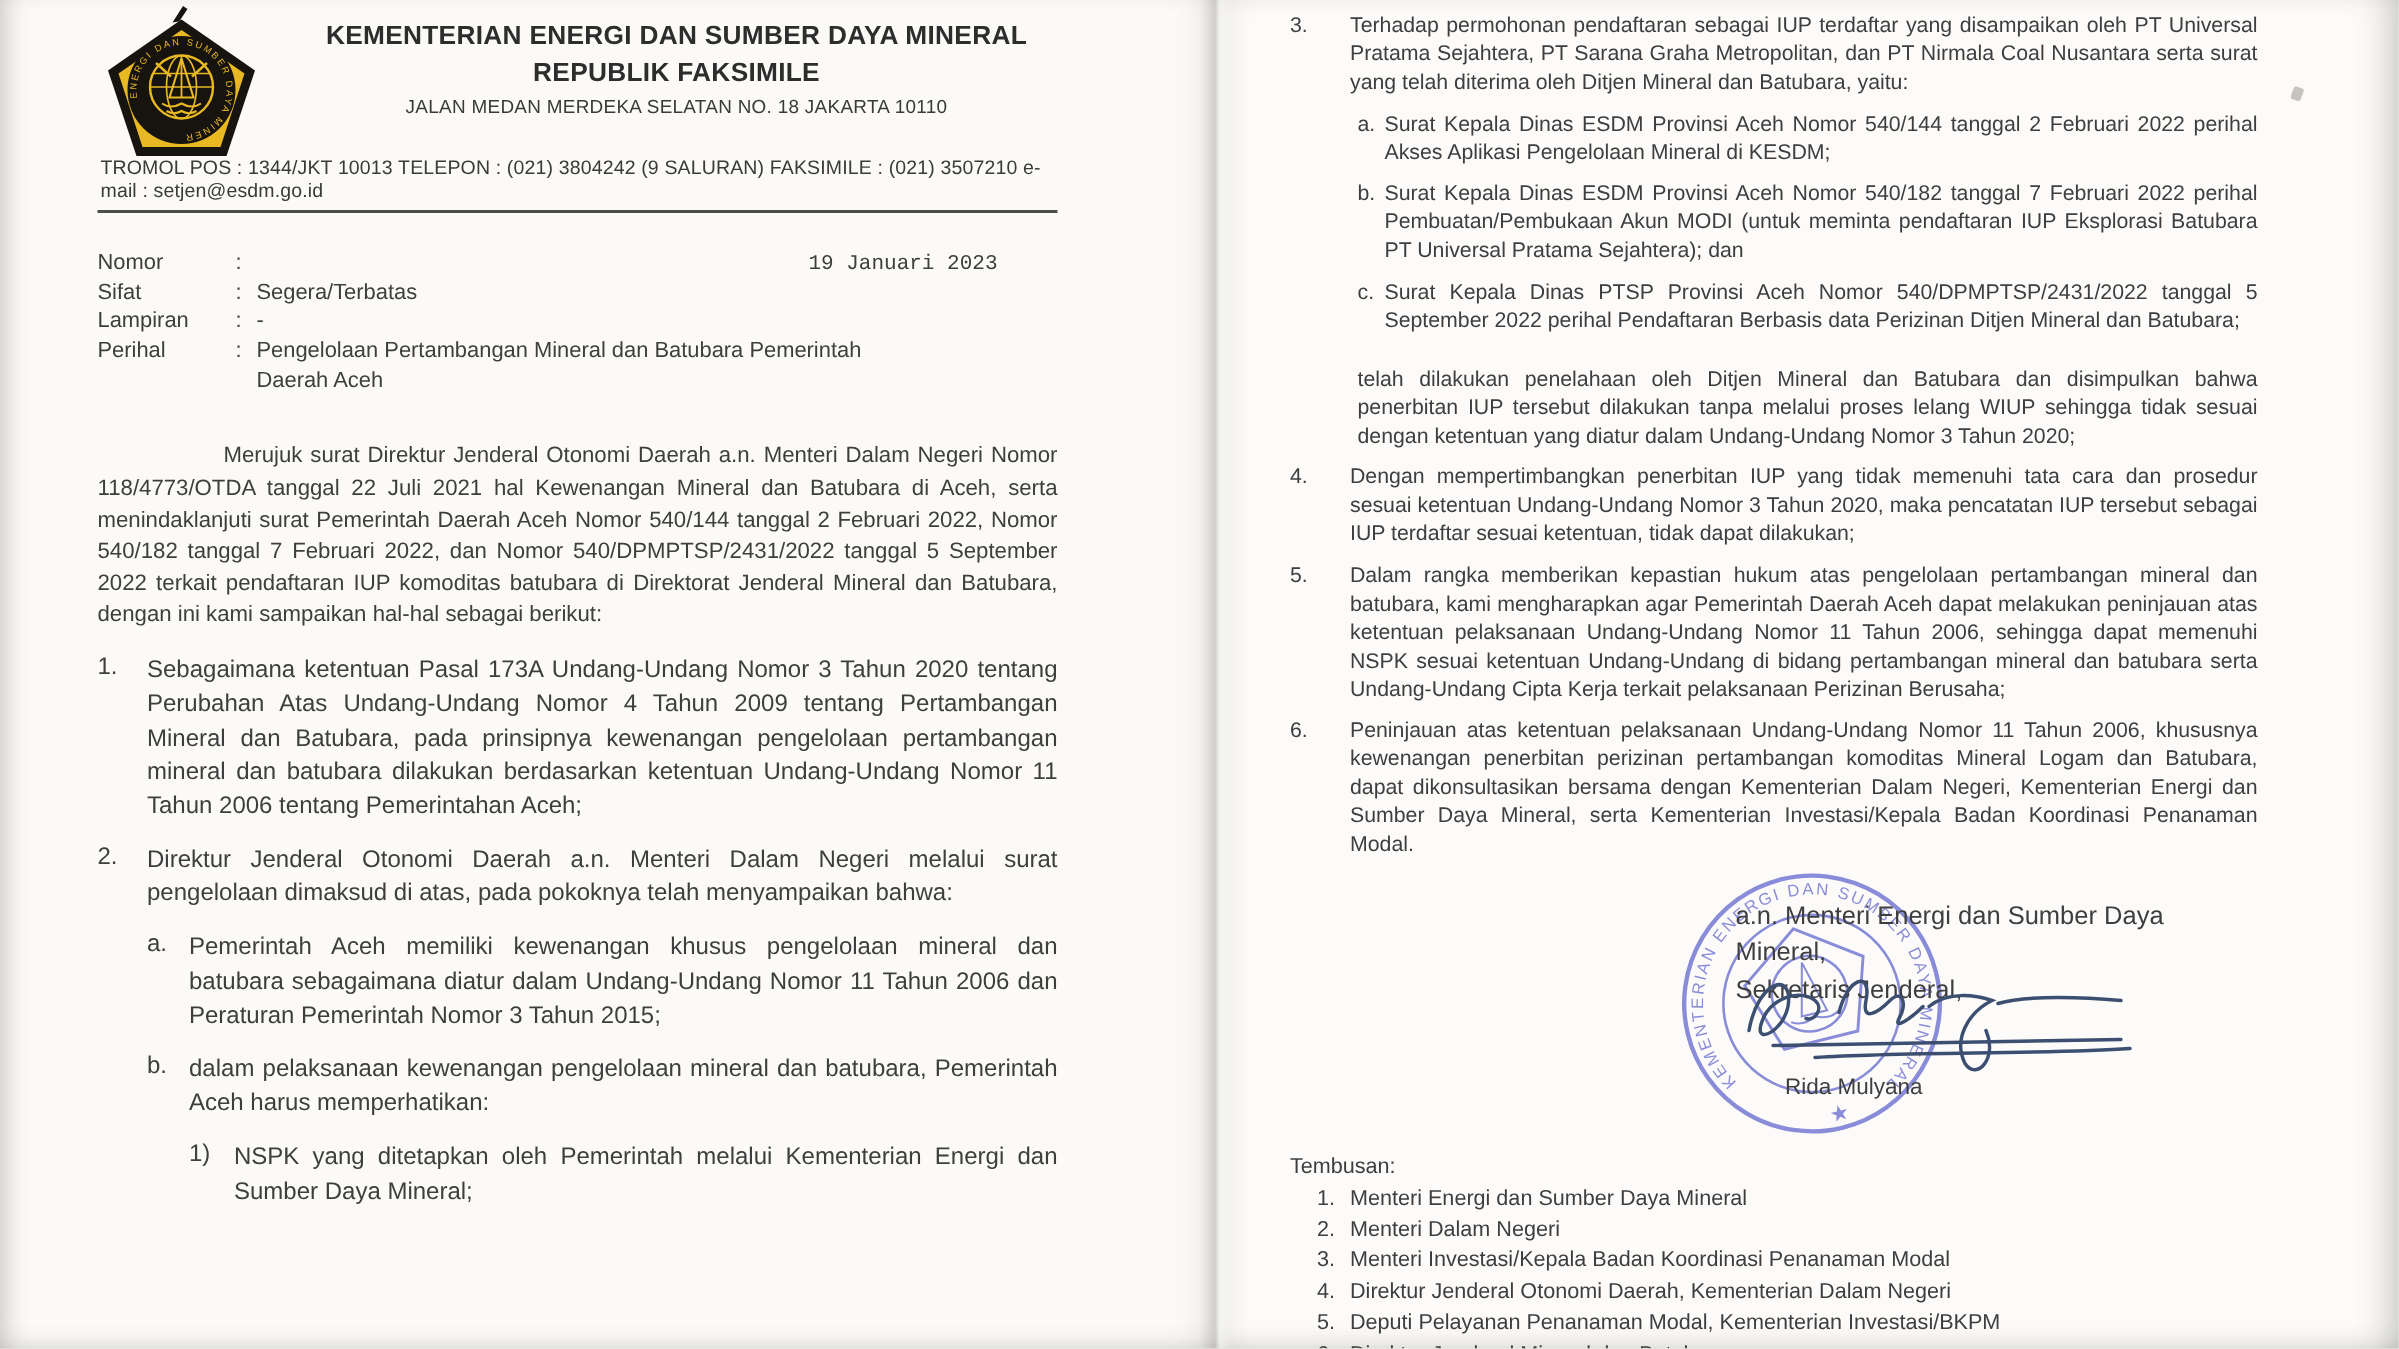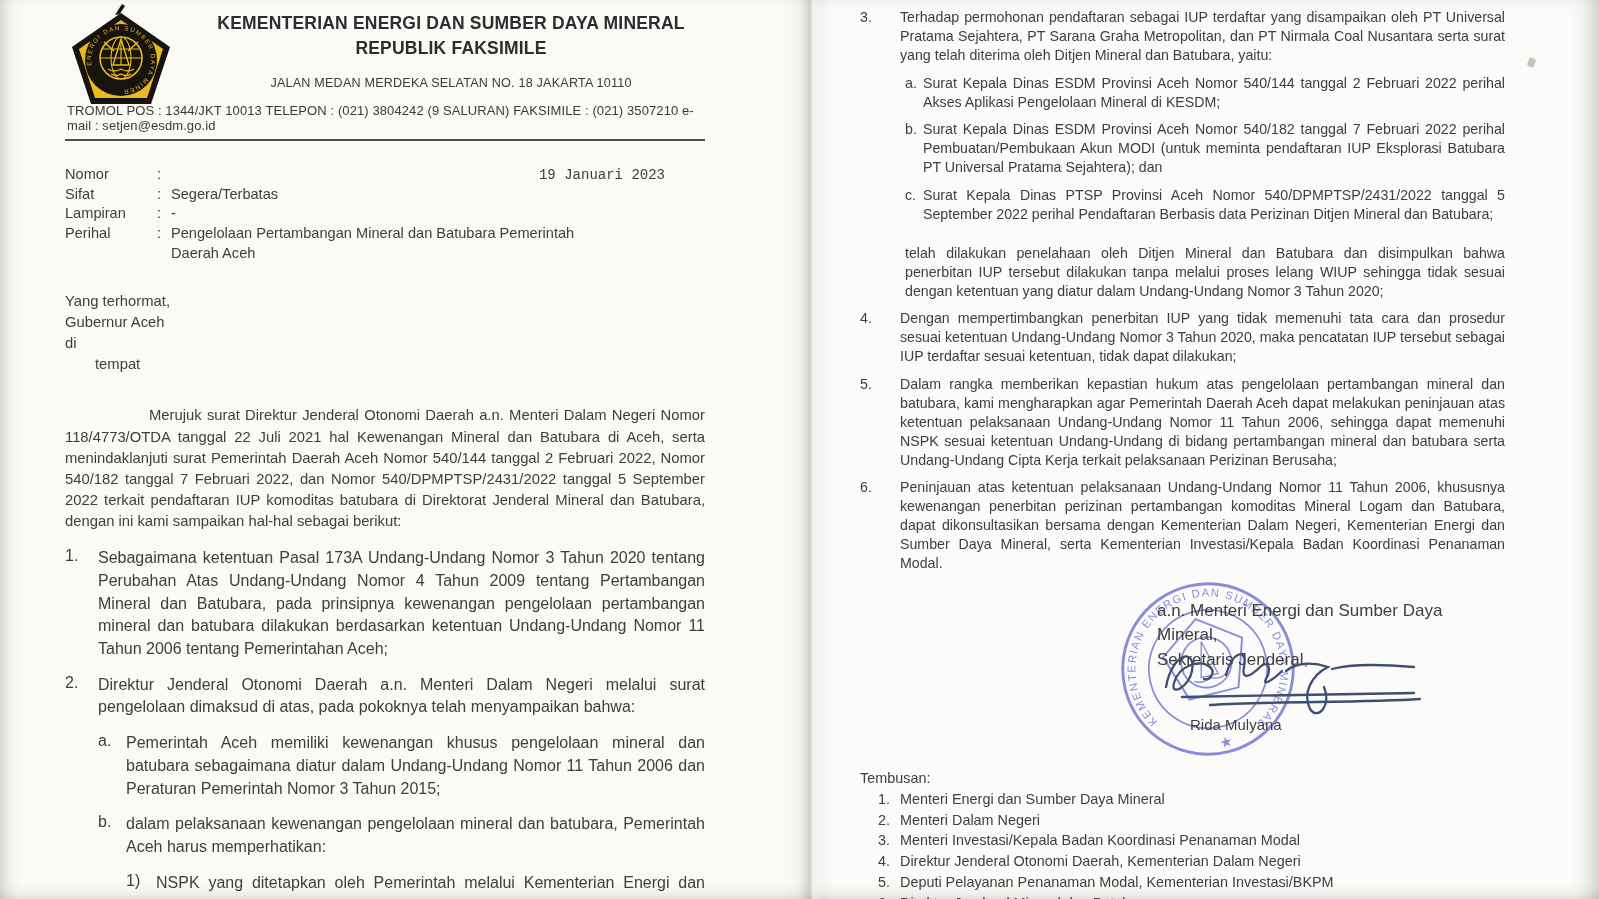--- a/index.html
+++ b/index.html
@@ -19,21 +19,21 @@
     box-shadow:inset 18px 0 22px -16px rgba(60,55,50,.20), inset -18px 0 24px -14px rgba(60,55,50,.30), inset 0 -14px 16px -12px rgba(60,55,50,.14);
   }
   .col-l{margin-left:65px;width:640px;position:relative;}
   .col-r{margin:8px 0 0 50px;width:645px;position:relative;font-size:14.2px;line-height:1.32;}
 
   
   .lh-row{display:flex;align-items:flex-start;padding-top:3px;}
   .lh-logo{width:132px;flex:none;}
   .lh-center{flex:1;text-align:center;padding-top:8px;}
   .lh-title{font-size:17.5px;font-weight:bold;color:#2d2d2d;line-height:1.4;letter-spacing:.2px;}
-  .lh-addr{font-size:12.6px;margin-top:16px;color:#3a3a3a;letter-spacing:.2px;}
+  .lh-addr{font-size:12.6px;margin-top:4px;color:#3a3a3a;letter-spacing:.2px;}
   .lh-contact{
     font-size:13px;color:#3a3a3a;letter-spacing:.1px;
     border-bottom:2.5px solid #4d4d4d;padding:0 0 6px 2px;margin-top:-8px;
   }
 
   
   .meta{position:relative;margin-top:24px;font-size:14.6px;line-height:1.35;}
   .mrow{display:grid;grid-template-columns:92px 14px 1fr;}
   .mono{font-family:"Liberation Mono","DejaVu Sans Mono",monospace;font-size:14px;}
   .date{position:absolute;right:40px;top:1px;}
@@ -131,26 +131,20 @@
         <span>:</span>
         <span>-</span>
       </div>
       <div class="mrow">
         <span>Perihal</span>
         <span>:</span>
         <span class="perihal-val">Pengelolaan Pertambangan Mineral dan Batubara Pemerintah Daerah Aceh</span>
       </div>
     </div>
 
-    <div class="addressee">
-      <div>Yang terhormat,</div>
-      <div>Gubernur Aceh</div>
-      <div>di</div>
-      <div class="ind">tempat</div>
-    </div>
 
     <p class="intro">Merujuk surat Direktur Jenderal Otonomi Daerah a.n. Menteri Dalam Negeri Nomor 118/4773/OTDA tanggal 22 Juli 2021 hal Kewenangan Mineral dan Batubara di Aceh, serta menindaklanjuti surat Pemerintah Daerah Aceh Nomor 540/144 tanggal 2 Februari 2022, Nomor 540/182 tanggal 7 Februari 2022, dan Nomor 540/DPMPTSP/2431/2022 tanggal 5 September 2022 terkait pendaftaran IUP komoditas batubara di Direktorat Jenderal Mineral dan Batubara, dengan ini kami sampaikan hal-hal sebagai berikut:</p>
 
     <div class="li l1">
       <span class="num">1.</span>
       <span class="txt">Sebagaimana ketentuan Pasal 173A Undang-Undang Nomor 3 Tahun 2020 tentang Perubahan Atas Undang-Undang Nomor 4 Tahun 2009 tentang Pertambangan Mineral dan Batubara, pada prinsipnya kewenangan pengelolaan pertambangan mineral dan batubara dilakukan berdasarkan ketentuan Undang-Undang Nomor 11 Tahun 2006 tentang Pemerintahan Aceh;</span>
     </div>
 
     <div class="li l1">
       <span class="num">2.</span>

